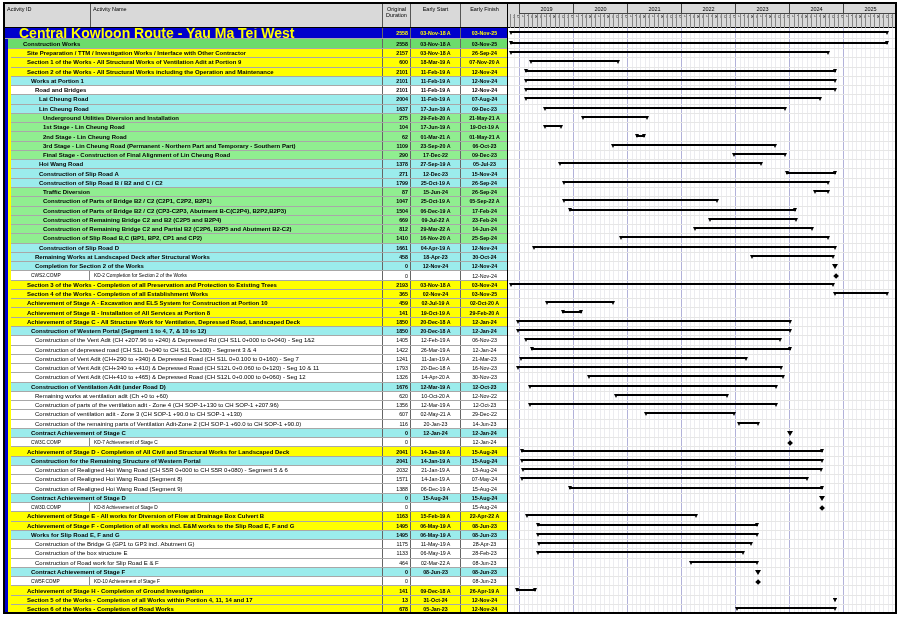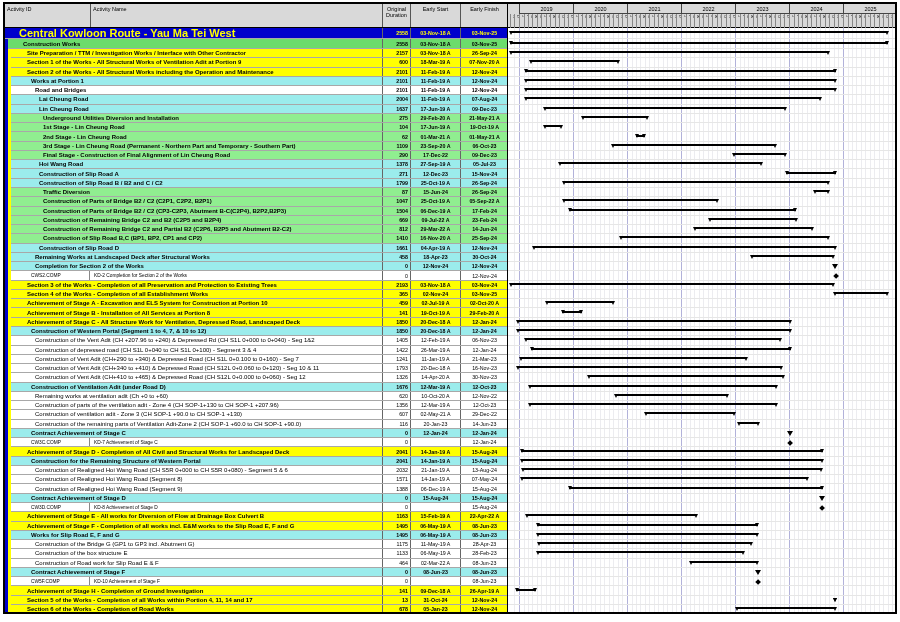--- a/index.html
+++ b/index.html
@@ -17,21 +17,21 @@
   .cs,.cf{flex:0 0 50px;box-sizing:border-box;border-left:1px solid #666;text-align:center;font-size:5.3px;height:100%;display:flex;align-items:center;justify-content:center;}
   .cf{flex:0 0 48px;}
   .c-blue{background:#0000cc;color:#ffff00;}
   .c-gband{background:#6cdc6c;color:#000;}
   .c-green{background:#90ee90;color:#000;}
   .c-cyan{background:#9becec;color:#000;}
   .c-yellow{background:#ffff00;color:#000;}
   .c-white{background:#ffffff;color:#000;}
   .bold{font-weight:bold;}
   .nm{font-size:6px;}
-  .r-proj .nm{font-size:11px;}
+  .r-proj .nm{font-size:14px;}
   .idcell{flex:0 0 85px;box-sizing:border-box;border-right:1px solid #888;padding-left:26px;font-size:4.8px;height:100%;display:flex;align-items:center;}
   .idname{font-size:4.8px;padding-left:4px;}
   .strip{position:absolute;width:3px;z-index:5;}
   
   #gantt{position:absolute;left:503px;top:0;right:0;height:100%;overflow:hidden;}
   .ghead{position:relative;height:24px;background:#d9d9d9;border-bottom:1px solid #000;box-sizing:border-box;}
   .yr{position:absolute;top:0;height:10px;box-sizing:border-box;border-left:1px solid #444;border-bottom:1px solid #444;font-size:5.5px;text-align:center;line-height:10px;color:#000;}
   .mo{position:absolute;top:10px;height:14px;box-sizing:border-box;border-left:1px solid #888;overflow:hidden;}
   .mo span{display:block;transform:rotate(90deg) scale(0.9);transform-origin:2px 3px;font-size:4px;color:#222;line-height:4px;}
   #gbody{position:relative;height:587px;}

